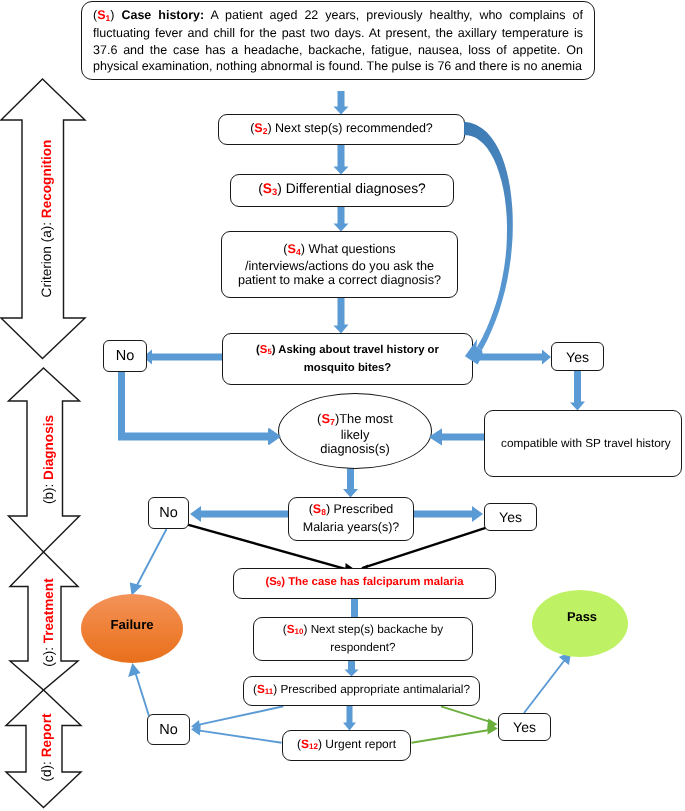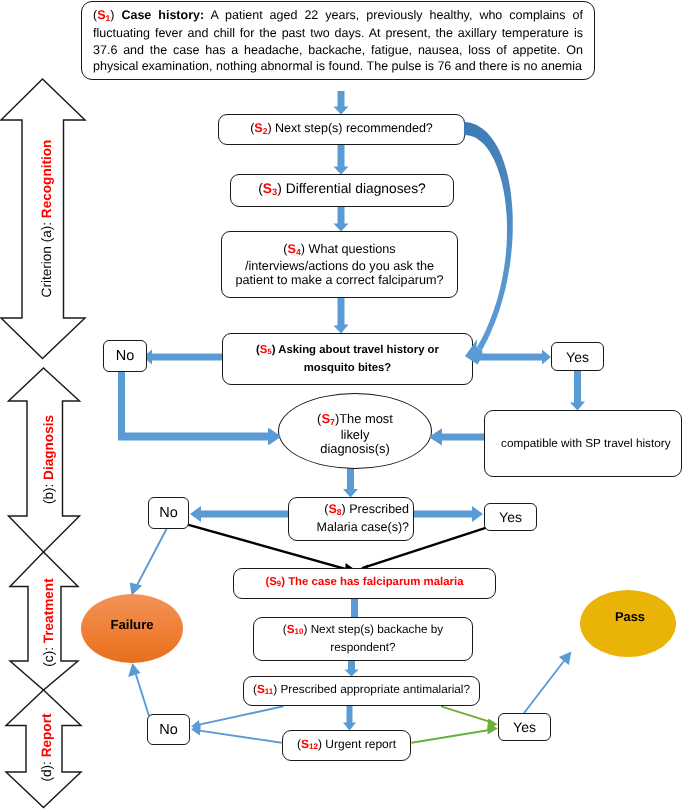--- a/index.html
+++ b/index.html
@@ -115,21 +115,21 @@
   <div class="in" style="font-size:13.8px;line-height:15px;">
     <span>(<span class="red">S<span class="sub">3</span></span>)</span>
     <span>Differential diagnoses?</span>
   </div>
 </div>
 
 <div class="node rnd" style="left:221px;top:231px;width:237px;height:67px;">
   <div class="in" style="font-size:12.65px;line-height:14.3px;">
     <div><span>(<span class="red">S<span class="sub">4</span></span>)</span> <span>What questions</span></div>
     <div>/interviews/actions do you ask the</div>
-    <div>patient to make a correct falciparum?</div>
+    <div>patient to make a correct diagnosis?</div>
   </div>
 </div>
 
 <div class="node rnd" style="left:222px;top:333px;width:251px;height:52px;">
   <div class="in" style="font-size:11.35px;line-height:16.1px;font-weight:bold;">
     <div><span>(<span class="red">S<span class="sub">5</span></span>)</span> <span>Asking about travel history or</span></div>
     <div>mosquito bites?</div>
   </div>
 </div>
 
@@ -149,23 +149,23 @@
 <div class="ell" style="left:278px;top:393px;width:152px;height:74px;background:#fff;
             border:1.6px solid #111;">
   <div style="font-size:12.9px;line-height:14.05px;text-align:center;width:100%;padding-top:6px;">
     <div><span>(<span class="red">S<span class="sub">7</span></span>)</span><span>The most</span></div>
     <div>likely</div>
     <div>diagnosis(s)</div>
   </div>
 </div>
 
 <div class="node rnd" style="left:288px;top:497px;width:126px;height:44px;">
-  <div class="in" style="font-size:12.5px;line-height:15.5px;text-align:right;">
+  <div class="in" style="font-size:12.5px;line-height:15.5px;">
     <div><span>(<span class="red">S<span class="sub">8</span></span>)</span> <span>Prescribed</span></div>
-    <div>Malaria case(s)?</div>
+    <div>Malaria years(s)?</div>
   </div>
 </div>
 
 <div class="node rnd-sm" style="left:148px;top:497px;width:41px;height:32px;">
   <span style="font-size:14.5px;">No</span>
 </div>
 <div class="node rnd-sm" style="left:484px;top:503px;width:53px;height:28px;">
   <span style="font-size:14px;">Yes</span>
 </div>
 
@@ -201,21 +201,21 @@
   <span style="font-size:14.5px;">No</span>
 </div>
 <div class="node rnd-sm" style="left:498px;top:713px;width:53px;height:28px;">
   <span style="font-size:14px;">Yes</span>
 </div>
 
 <div class="ell" style="left:81px;top:594px;width:102px;height:69px;
             background:linear-gradient(180deg,#F3935A 0%,#EE7F34 55%,#E86F1B 100%);">
   <span style="font-size:13.2px;font-weight:bold;position:relative;top:-4px;">Failure</span>
 </div>
-<div class="ell" style="left:580px;top:590px;width:96px;height:67px;background:#eab308;">
+<div class="ell" style="left:532px;top:590px;width:96px;height:67px;background:#bef264;">
   <span style="font-size:12.9px;font-weight:bold;position:relative;top:-7px;left:2px;">Pass</span>
 </div>
 
 <svg class="layer" style="z-index:7;" viewBox="0 0 685 811" width="685" height="811">
   <defs>
     <linearGradient id="curveGrad" x1="0" y1="0.02" x2="0.25" y2="1">
       <stop offset="0" stop-color="#3C7AB4"></stop>
       <stop offset="0.45" stop-color="#4A86BE"></stop>
       <stop offset="1" stop-color="#5B9BD5"></stop>
     </linearGradient>

